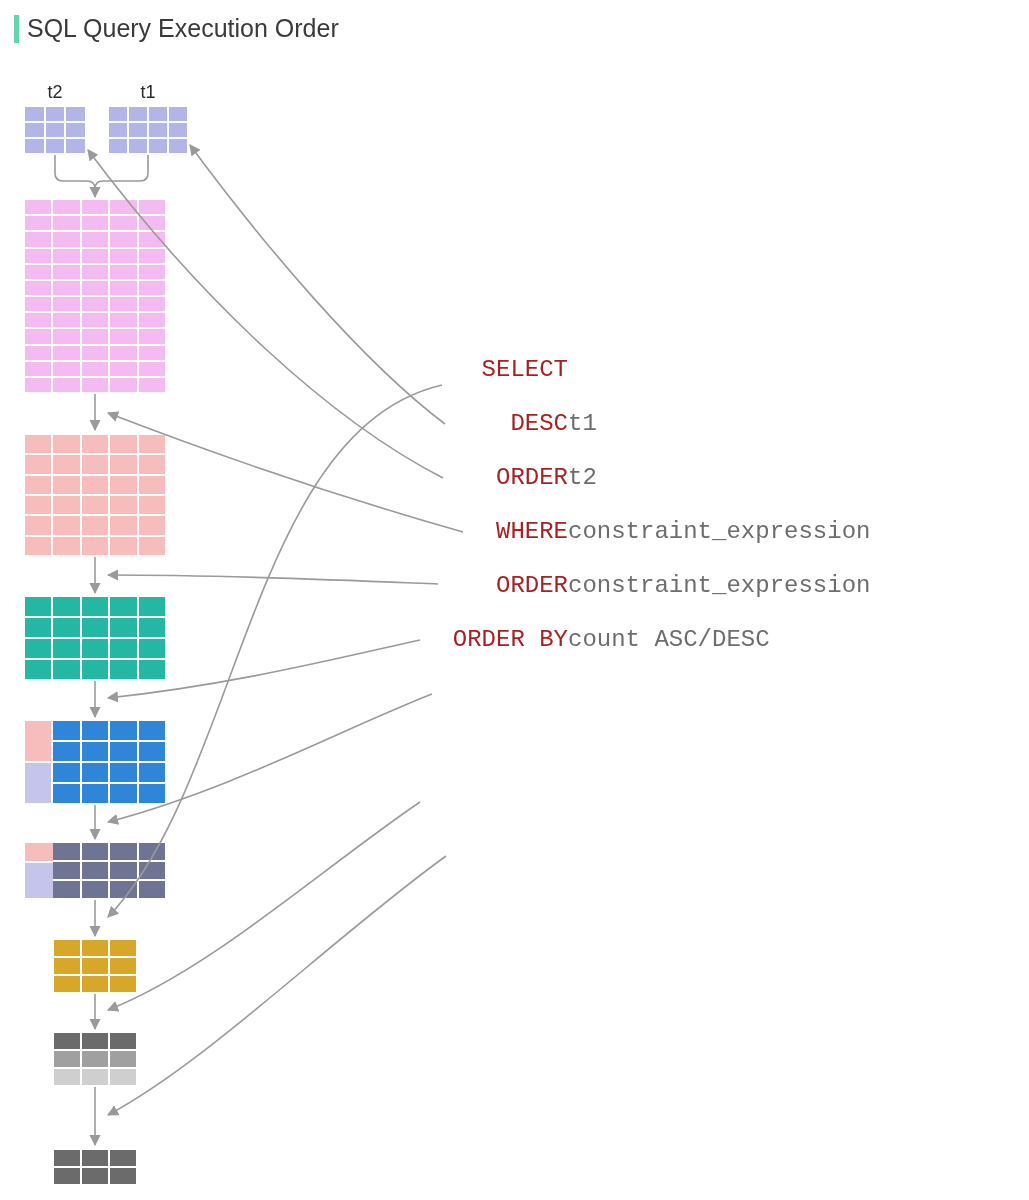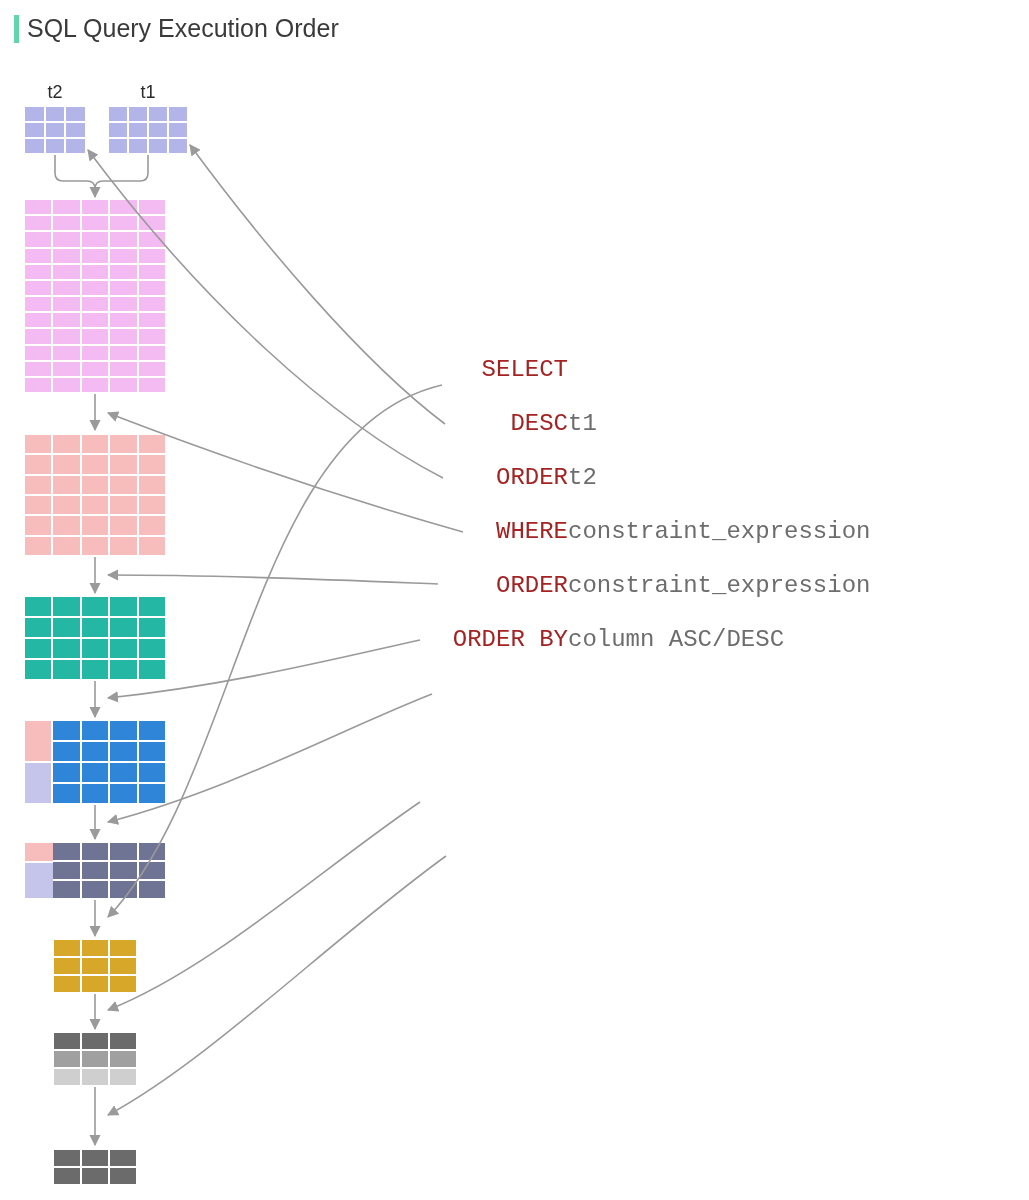--- a/index.html
+++ b/index.html
@@ -309,21 +309,21 @@
     <div class="cell" style="background:#cfcfcf"></div>
     <div class="cell" style="background:#cfcfcf"></div>
 </div>
 
 <div class="sql">
   <div class="row"><span class="kw">SELECT</span></div>
   <div class="row"><span class="kw">DESC</span><span class="arg">t1</span></div>
   <div class="row"><span class="kw">ORDER</span><span class="arg">t2</span></div>
   <div class="row"><span class="kw">WHERE</span><span class="arg">constraint_expression</span></div>
   <div class="row"><span class="kw">ORDER</span><span class="arg">constraint_expression</span></div>
-  <div class="row"><span class="kw">ORDER BY</span><span class="arg">column ASC/DESC</span></div>
+  <div class="row"><span class="kw">ORDER BY</span><span class="arg">count ASC/DESC</span></div>
 </div>
 
 <svg class="diagram" width="1029" height="1200">
   <defs>
     <marker id="ah" viewBox="0 0 10 10" refX="9" refY="5" markerWidth="7" markerHeight="7" orient="auto-start-reverse">
       <path d="M 0 0 L 10 5 L 0 10 z" fill="#9a9a9a"></path>
     </marker>
   </defs>
   <g stroke="#9a9a9a" stroke-width="1.6" fill="none">
 

